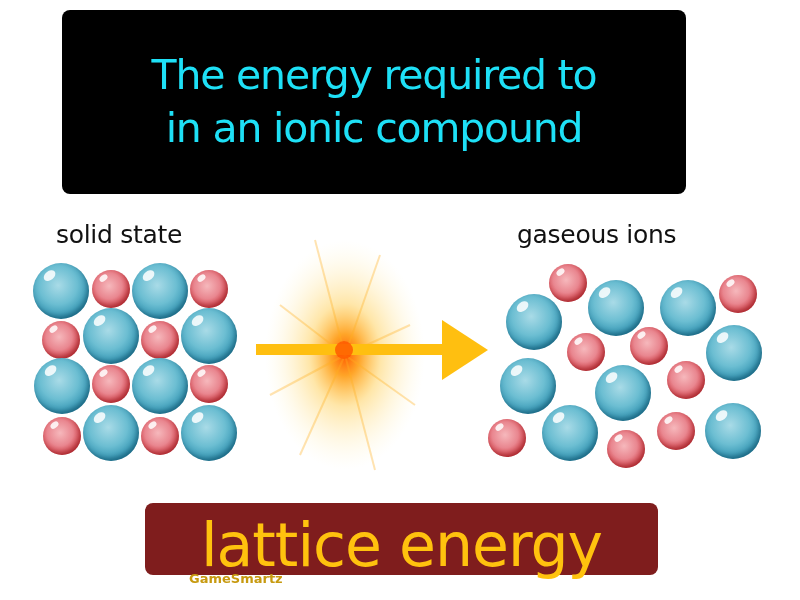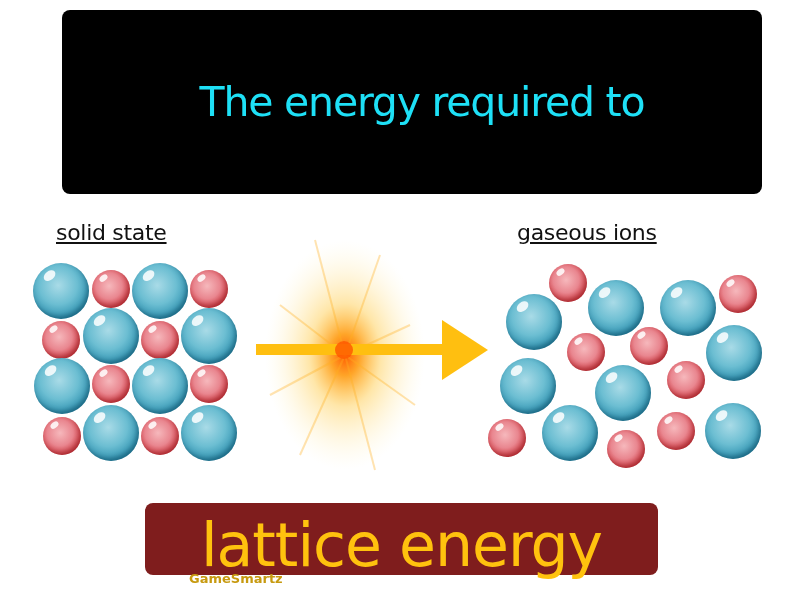--- a/index.html
+++ b/index.html
@@ -1,39 +1,40 @@
 <!DOCTYPE html>
 <html><head>
 <meta charset="utf-8">
 <style>
   html, body { margin:0; padding:0; }
   body { width:800px; height:600px; background:#ffffff; position:relative; overflow:hidden;
          font-family:"DejaVu Sans", "Liberation Sans", sans-serif; }
-  .def-box { position:absolute; left:62px; top:10px; width:680px; height:184px; background:#000;
-             border-radius:8px; display:flex; flex-direction:column; align-items:center; justify-content:center;padding-left:20px; }
+  .def-box { position:absolute; left:62px; top:10px; width:624px; height:184px; background:#000;
+             border-radius:8px; display:flex; flex-direction:column; align-items:center; justify-content:center; }
   .def-line { color:#1ee0f6; font-size:41px; line-height:53px; letter-spacing:-1.2px; white-space:nowrap; }
-  .state-label { position:absolute; top:220px; font-size:22px; color:#111; letter-spacing:-0.3px; white-space:nowrap;text-decoration:underline; }
+  .state-label { position:absolute; top:220px; font-size:25px; color:#111; letter-spacing:-0.3px; white-space:nowrap; }
   .term-box { position:absolute; left:145px; top:503px; width:513px; height:72px; background:#7f1d1d; border-radius:8px; }
   .term { position:absolute; left:0; right:0; top:2px; text-align:center; color:#ffc20e; font-size:60px; line-height:80px; letter-spacing:-1px; }
   .brand { position:absolute; left:44px; top:68px; color:#c79a10; font-size:13px; font-weight:bold; }
   .ion { position:absolute; border-radius:50%; }
   .anion { background: radial-gradient(circle at 45% 40%, #a9dbe7 0%, #6cbed2 42%, #2b8fae 75%, #0f607e 100%);
            box-shadow: inset -2px -3px 4px rgba(0,40,60,0.35); }
   .cation { background: radial-gradient(circle at 45% 42%, #f6b8bc 0%, #e98790 42%, #d23a43 75%, #a8141c 100%);
             box-shadow: inset -2px -3px 4px rgba(90,0,0,0.3); }
   .ion::after { content:""; position:absolute; left:18%; top:14%; width:24%; height:16%; background:rgba(255,255,255,0.85);
                 border-radius:50%; transform:rotate(-40deg); }
   .burst { position:absolute; left:260px; top:235px; width:170px; height:240px; }
   .arrow { position:absolute; left:256px; top:320px; width:232px; height:60px; }
 </style>
 </head>
 <body>
 
 <div class="def-box">
   <div class="def-line">The energy required to</div>
+  <div class="def-line">in an ionic compound</div>
 </div>
 
 <div class="state-label" style="left:56px;">solid state</div>
 <div class="state-label" style="left:517px;">gaseous ions</div>
 
 <div id="solid-lattice">
     <div class="ion anion" style="left: 33px; top: 263px; width: 56px; height: 56px;"></div>
     <div class="ion cation" style="left: 92px; top: 270px; width: 38px; height: 38px;"></div>
     <div class="ion anion" style="left: 132px; top: 263px; width: 56px; height: 56px;"></div>
     <div class="ion cation" style="left: 190px; top: 270px; width: 38px; height: 38px;"></div>

